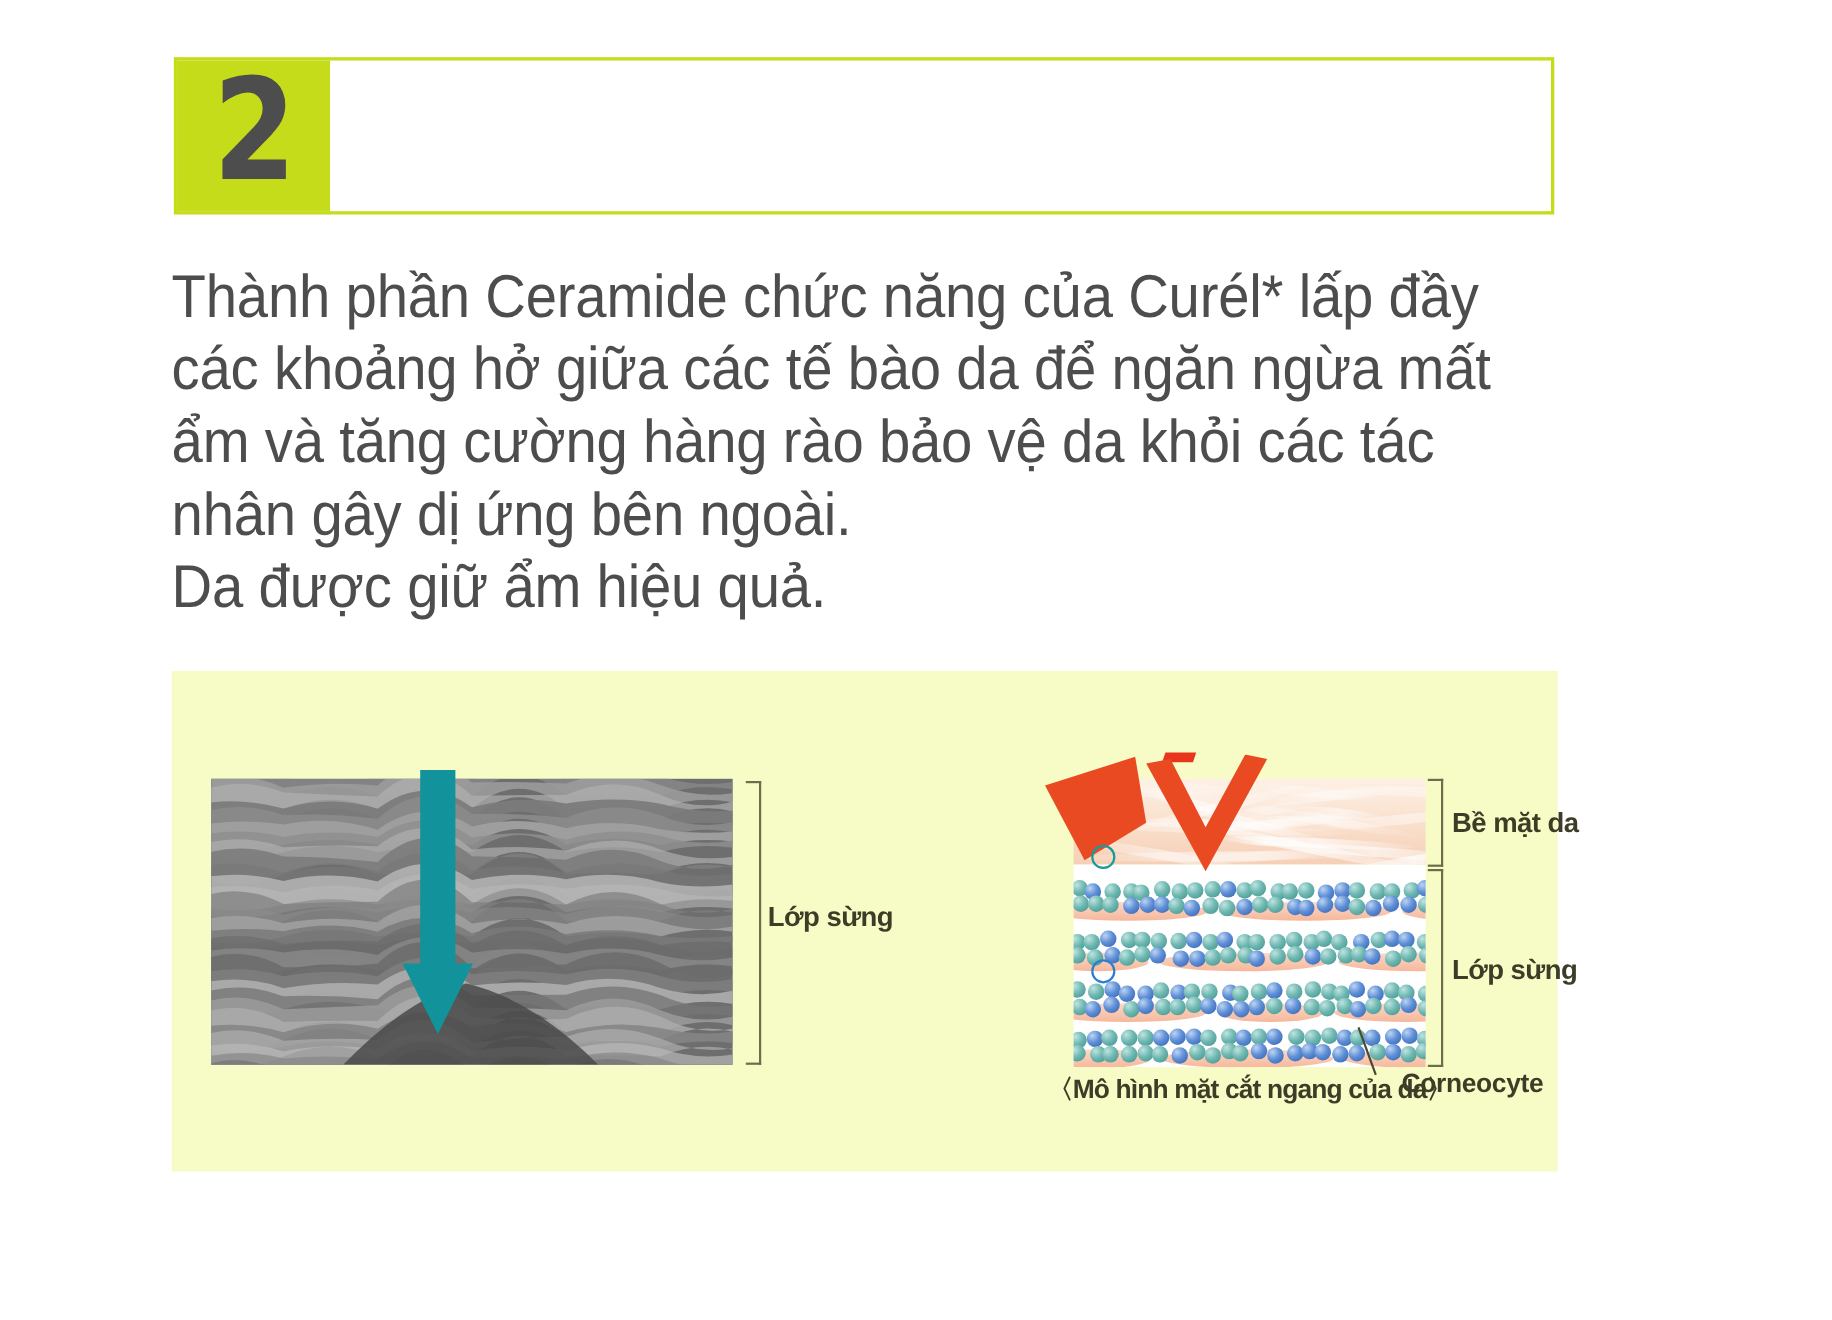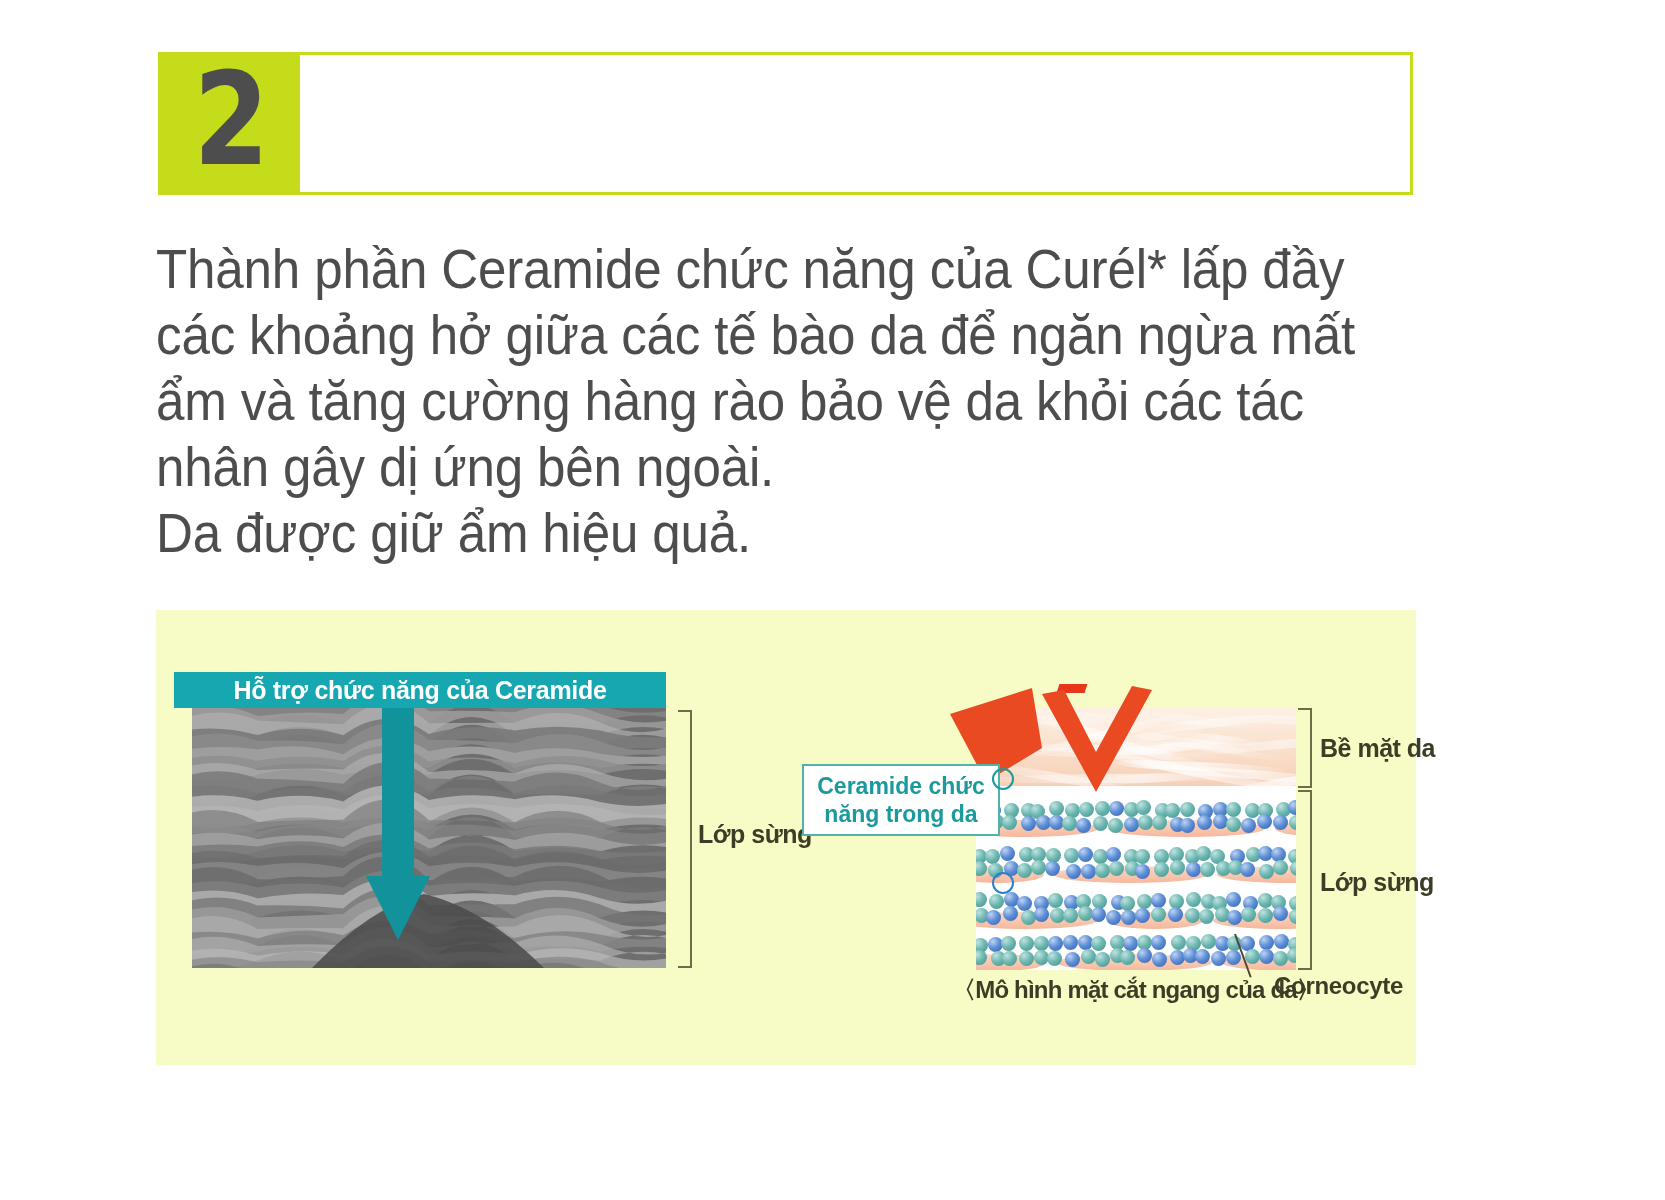--- a/index.html
+++ b/index.html
@@ -341,21 +341,20 @@
   <span class="ln">các khoảng hở giữa các tế bào da để ngăn ngừa mất</span>
   <span class="ln">ẩm và tăng cường hàng rào bảo vệ da khỏi các tác</span>
   <span class="ln">nhân gây dị ứng bên ngoài.</span>
   <span class="ln">Da được giữ ẩm hiệu quả.</span>
 </div>
 
 <div class="figure-panel">
 
   <div class="left-fig">
 
-    <div class="teal-banner">Hỗ trợ chức năng của Ceramide</div>
 
     <div class="sem-image" id="semImg"><svg width="474" height="260" viewBox="0 0 474 260">
           <rect width="474" height="260" fill="#6e6e6e"></rect>
           <path d="M -20 -14.0 Q 22.8 -31.2 65.7 -14.0 Q 108.5 -16.8 151.3 -12.4 Q 194.2 -51.2 237.0 -13.9 Q 279.8 -16.8 322.7 -16.2 Q 365.5 -31.2 408.3 -13.6 Q 451.2 3.2 494.0 -12.3 L 494 2.8 Q 451.2 -14.5 408.3 2.8 Q 365.5 0.0 322.7 2.8 Q 279.8 -34.5 237.0 2.8 Q 194.2 0.0 151.3 2.8 Q 108.5 -14.5 65.7 2.8 Q 22.8 20.0 -20.0 2.8 Z" fill="rgb(121,121,121)" opacity="0.99"></path>
           <path d="M -20 -4.3 Q 22.8 -20.4 65.7 -4.2 Q 108.5 -8.3 151.3 -4.0 Q 194.2 -40.4 237.0 -6.0 Q 279.8 -8.3 322.7 -3.3 Q 365.5 -20.4 408.3 -2.4 Q 451.2 11.7 494.0 -1.8 L 494 15.4 Q 451.2 -0.7 408.3 15.4 Q 365.5 11.4 322.7 15.4 Q 279.8 -20.7 237.0 15.4 Q 194.2 11.4 151.3 15.4 Q 108.5 -0.7 65.7 15.4 Q 22.8 31.4 -20.0 15.4 Z" fill="rgb(132,132,132)" opacity="0.92"></path>
           <path d="M -20 5.3 Q 22.8 -11.4 65.7 8.1 Q 108.5 2.1 151.3 6.0 Q 194.2 -31.4 237.0 3.3 Q 279.8 2.1 322.7 4.2 Q 365.5 -11.4 408.3 5.7 Q 451.2 22.1 494.0 7.9 L 494 27.3 Q 451.2 10.6 408.3 27.3 Q 365.5 24.1 322.7 27.3 Q 279.8 -9.4 237.0 27.3 Q 194.2 24.1 151.3 27.3 Q 108.5 10.6 65.7 27.3 Q 22.8 44.1 -20.0 27.3 Z" fill="rgb(156,156,156)" opacity="0.88"></path>
           <path d="M -20 15.0 Q 22.8 -4.6 65.7 12.5 Q 108.5 14.6 151.3 16.1 Q 194.2 -24.6 237.0 15.3 Q 279.8 14.6 322.7 14.8 Q 365.5 -4.6 408.3 14.5 Q 451.2 34.6 494.0 12.8 L 494 36.7 Q 451.2 17.0 408.3 36.7 Q 365.5 36.3 322.7 36.7 Q 279.8 -3.0 237.0 36.7 Q 194.2 36.3 151.3 36.7 Q 108.5 17.0 65.7 36.7 Q 22.8 56.3 -20.0 36.7 Z" fill="rgb(177,177,177)" opacity="0.67"></path>
           <path d="M -20 24.7 Q 22.8 15.2 65.7 27.1 Q 108.5 14.1 151.3 27.3 Q 194.2 -4.8 237.0 25.9 Q 279.8 14.1 322.7 22.5 Q 365.5 15.2 408.3 22.6 Q 451.2 34.1 494.0 26.5 L 494 44.7 Q 451.2 35.3 408.3 44.7 Q 365.5 34.2 322.7 44.7 Q 279.8 15.3 237.0 44.7 Q 194.2 34.2 151.3 44.7 Q 108.5 35.3 65.7 44.7 Q 22.8 54.2 -20.0 44.7 Z" fill="rgb(123,123,123)" opacity="0.93"></path>
           <path d="M -20 34.3 Q 22.8 17.6 65.7 33.0 Q 108.5 31.0 151.3 36.3 Q 194.2 -2.4 237.0 32.1 Q 279.8 31.0 322.7 35.3 Q 365.5 17.6 408.3 33.3 Q 451.2 51.0 494.0 33.1 L 494 54.7 Q 451.2 38.0 408.3 54.7 Q 365.5 51.4 322.7 54.7 Q 279.8 18.0 237.0 54.7 Q 194.2 51.4 151.3 54.7 Q 108.5 38.0 65.7 54.7 Q 22.8 71.4 -20.0 54.7 Z" fill="rgb(137,137,137)" opacity="0.97"></path>
           <path d="M -20 44.0 Q 22.8 35.2 65.7 41.6 Q 108.5 32.8 151.3 46.3 Q 194.2 15.2 237.0 43.3 Q 279.8 32.8 322.7 44.9 Q 365.5 35.2 408.3 45.8 Q 451.2 52.8 494.0 45.0 L 494 60.1 Q 451.2 51.3 408.3 60.1 Q 365.5 49.0 322.7 60.1 Q 279.8 31.3 237.0 60.1 Q 194.2 49.0 151.3 60.1 Q 108.5 51.3 65.7 60.1 Q 22.8 69.0 -20.0 60.1 Z" fill="rgb(158,158,158)" opacity="1.00"></path>
@@ -617,21 +616,20 @@
         </div>
     </div>
 
     <svg class="red-arrow" viewBox="0 0 210 130">
       <path d="M96 8 L150 106 L206 4 L186 0 L150 66 L118 4 Z" fill="#ea4a22"></path>
       <path d="M4 28 L86 2 L96 62 L40 96 Z" fill="#ea4a22"></path>
     </svg>
 
     <div class="red-dash"></div>
 
-    <div class="callout fn">Ceramide chức năng trong da</div>
     <div class="callout-ring fn"></div>
 
     <div class="callout-ring nat"></div>
 
     <div class="right-bracket rb-surface"></div>
     <div class="right-label rl-surface">Bề mặt da</div>
 
     <div class="right-bracket rb-corneo"></div>
     <div class="right-label rl-corneo">Lớp sừng</div>
 

